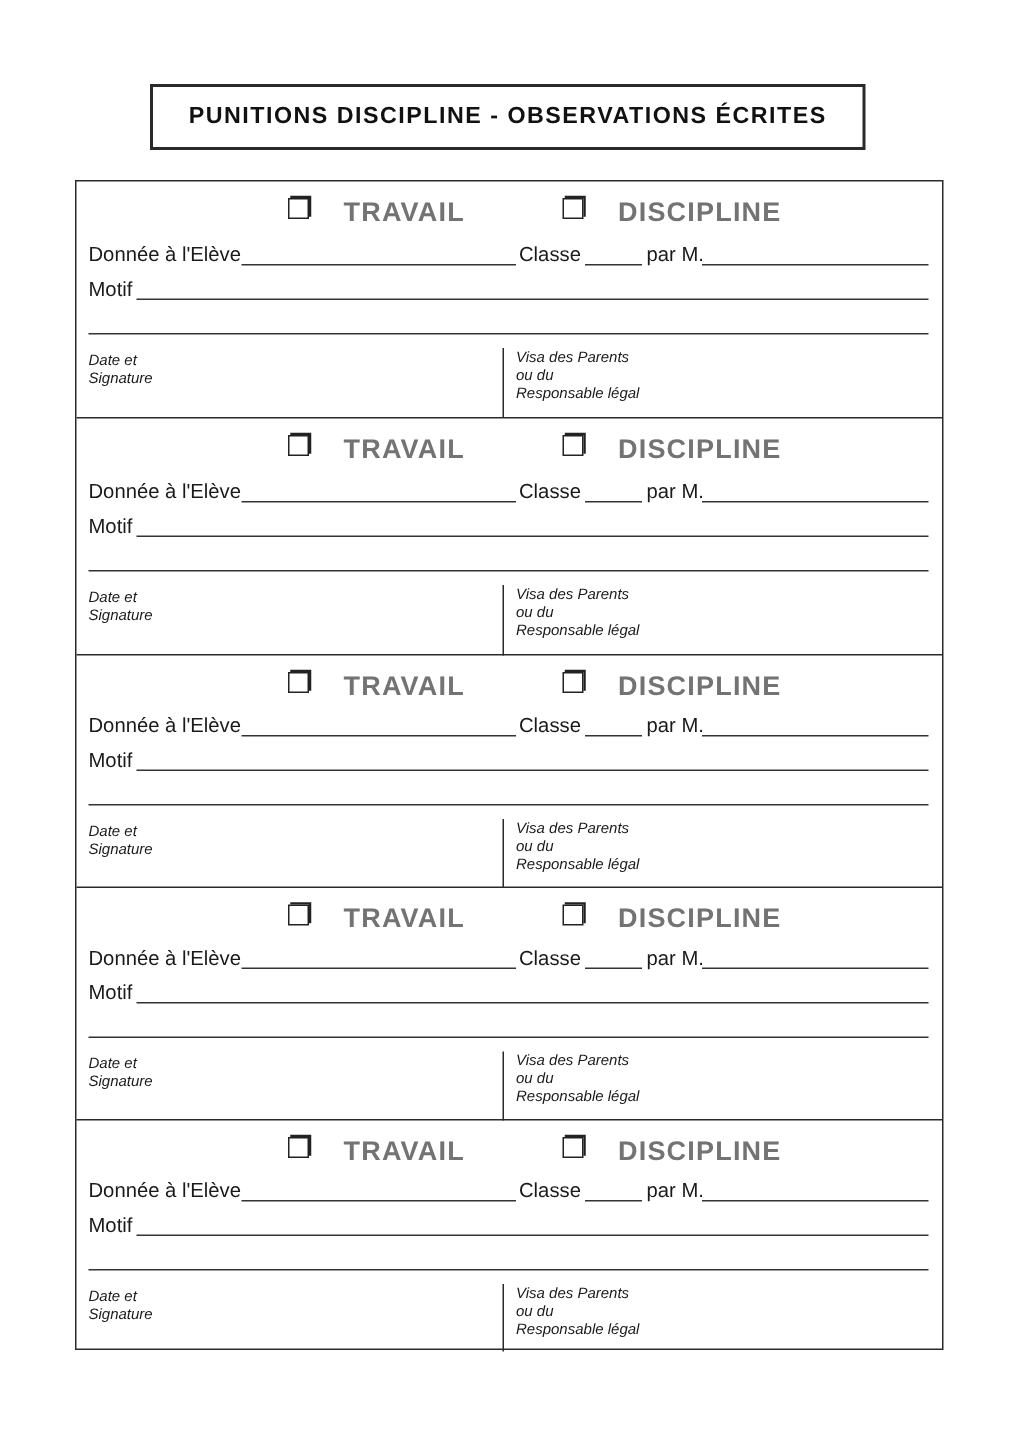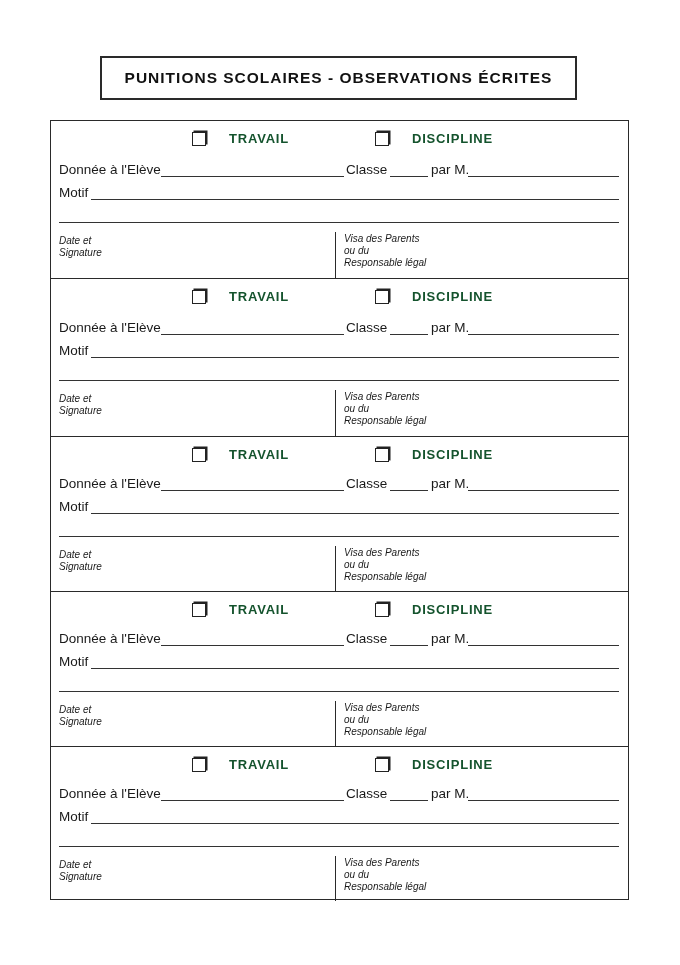--- a/index.html
+++ b/index.html
@@ -9,31 +9,31 @@
                border: 2px solid #2a2a2a; box-sizing: border-box;
                display: flex; align-items: center; justify-content: center; }
   .title-box span { font-weight: bold; font-size: 15.5px; letter-spacing: 1px; color: #111; }
   .outer { position: absolute; left: 50px; top: 120px; width: 579px; height: 780px;
            border: 1.5px solid #2a2a2a; box-sizing: border-box; }
   .block { position: absolute; left: 0; width: 100%; box-sizing: border-box; }
   .block.sep { border-top: 1.5px solid #2a2a2a; }
   .cb-row { position: absolute; top: 9px; left: 0; width: 100%; height: 18px; }
   .cb { position: absolute; width: 12px; height: 12px; border: 1.5px solid #222;
         box-shadow: 1.5px -1.5px 0 #222; top: 2px; background: #fff; }
-  .cb-label { position: absolute; top: 1px; font-weight: bold; font-size: 13px; letter-spacing: 0.8px; color: #14532d; }
+  .cb-label { position: absolute; top: 1px; font-weight: bold; font-size: 18px; letter-spacing: 0.8px; color: #737373; }
   .line-text { position: absolute; font-size: 13.5px; color: #1a1a1a; white-space: nowrap; }
   .uline { position: absolute; height: 0; border-bottom: 1px solid #333; }
   .divider { position: absolute; left: 284px; width: 0; border-left: 1.5px solid #2a2a2a; }
   .small { position: absolute; font-size: 10px; font-style: italic; line-height: 12px; color: #1a1a1a; }
 </style>
 </head>
 <body>
 
 <div class="title-box">
-  <span>PUNITIONS SCOLAIRES - OBSERVATIONS ÉCRITES</span>
+  <span>PUNITIONS DISCIPLINE - OBSERVATIONS ÉCRITES</span>
 </div>
 
 <div class="outer">
 
   <div class="block" style="top:0;height:157px;">
     <div class="cb-row">
       <div class="cb" style="left:141px;"></div>
       <span class="cb-label" style="left:178px;">TRAVAIL</span>
       <div class="cb" style="left:324px;"></div>
       <span class="cb-label" style="left:361px;">DISCIPLINE</span>

